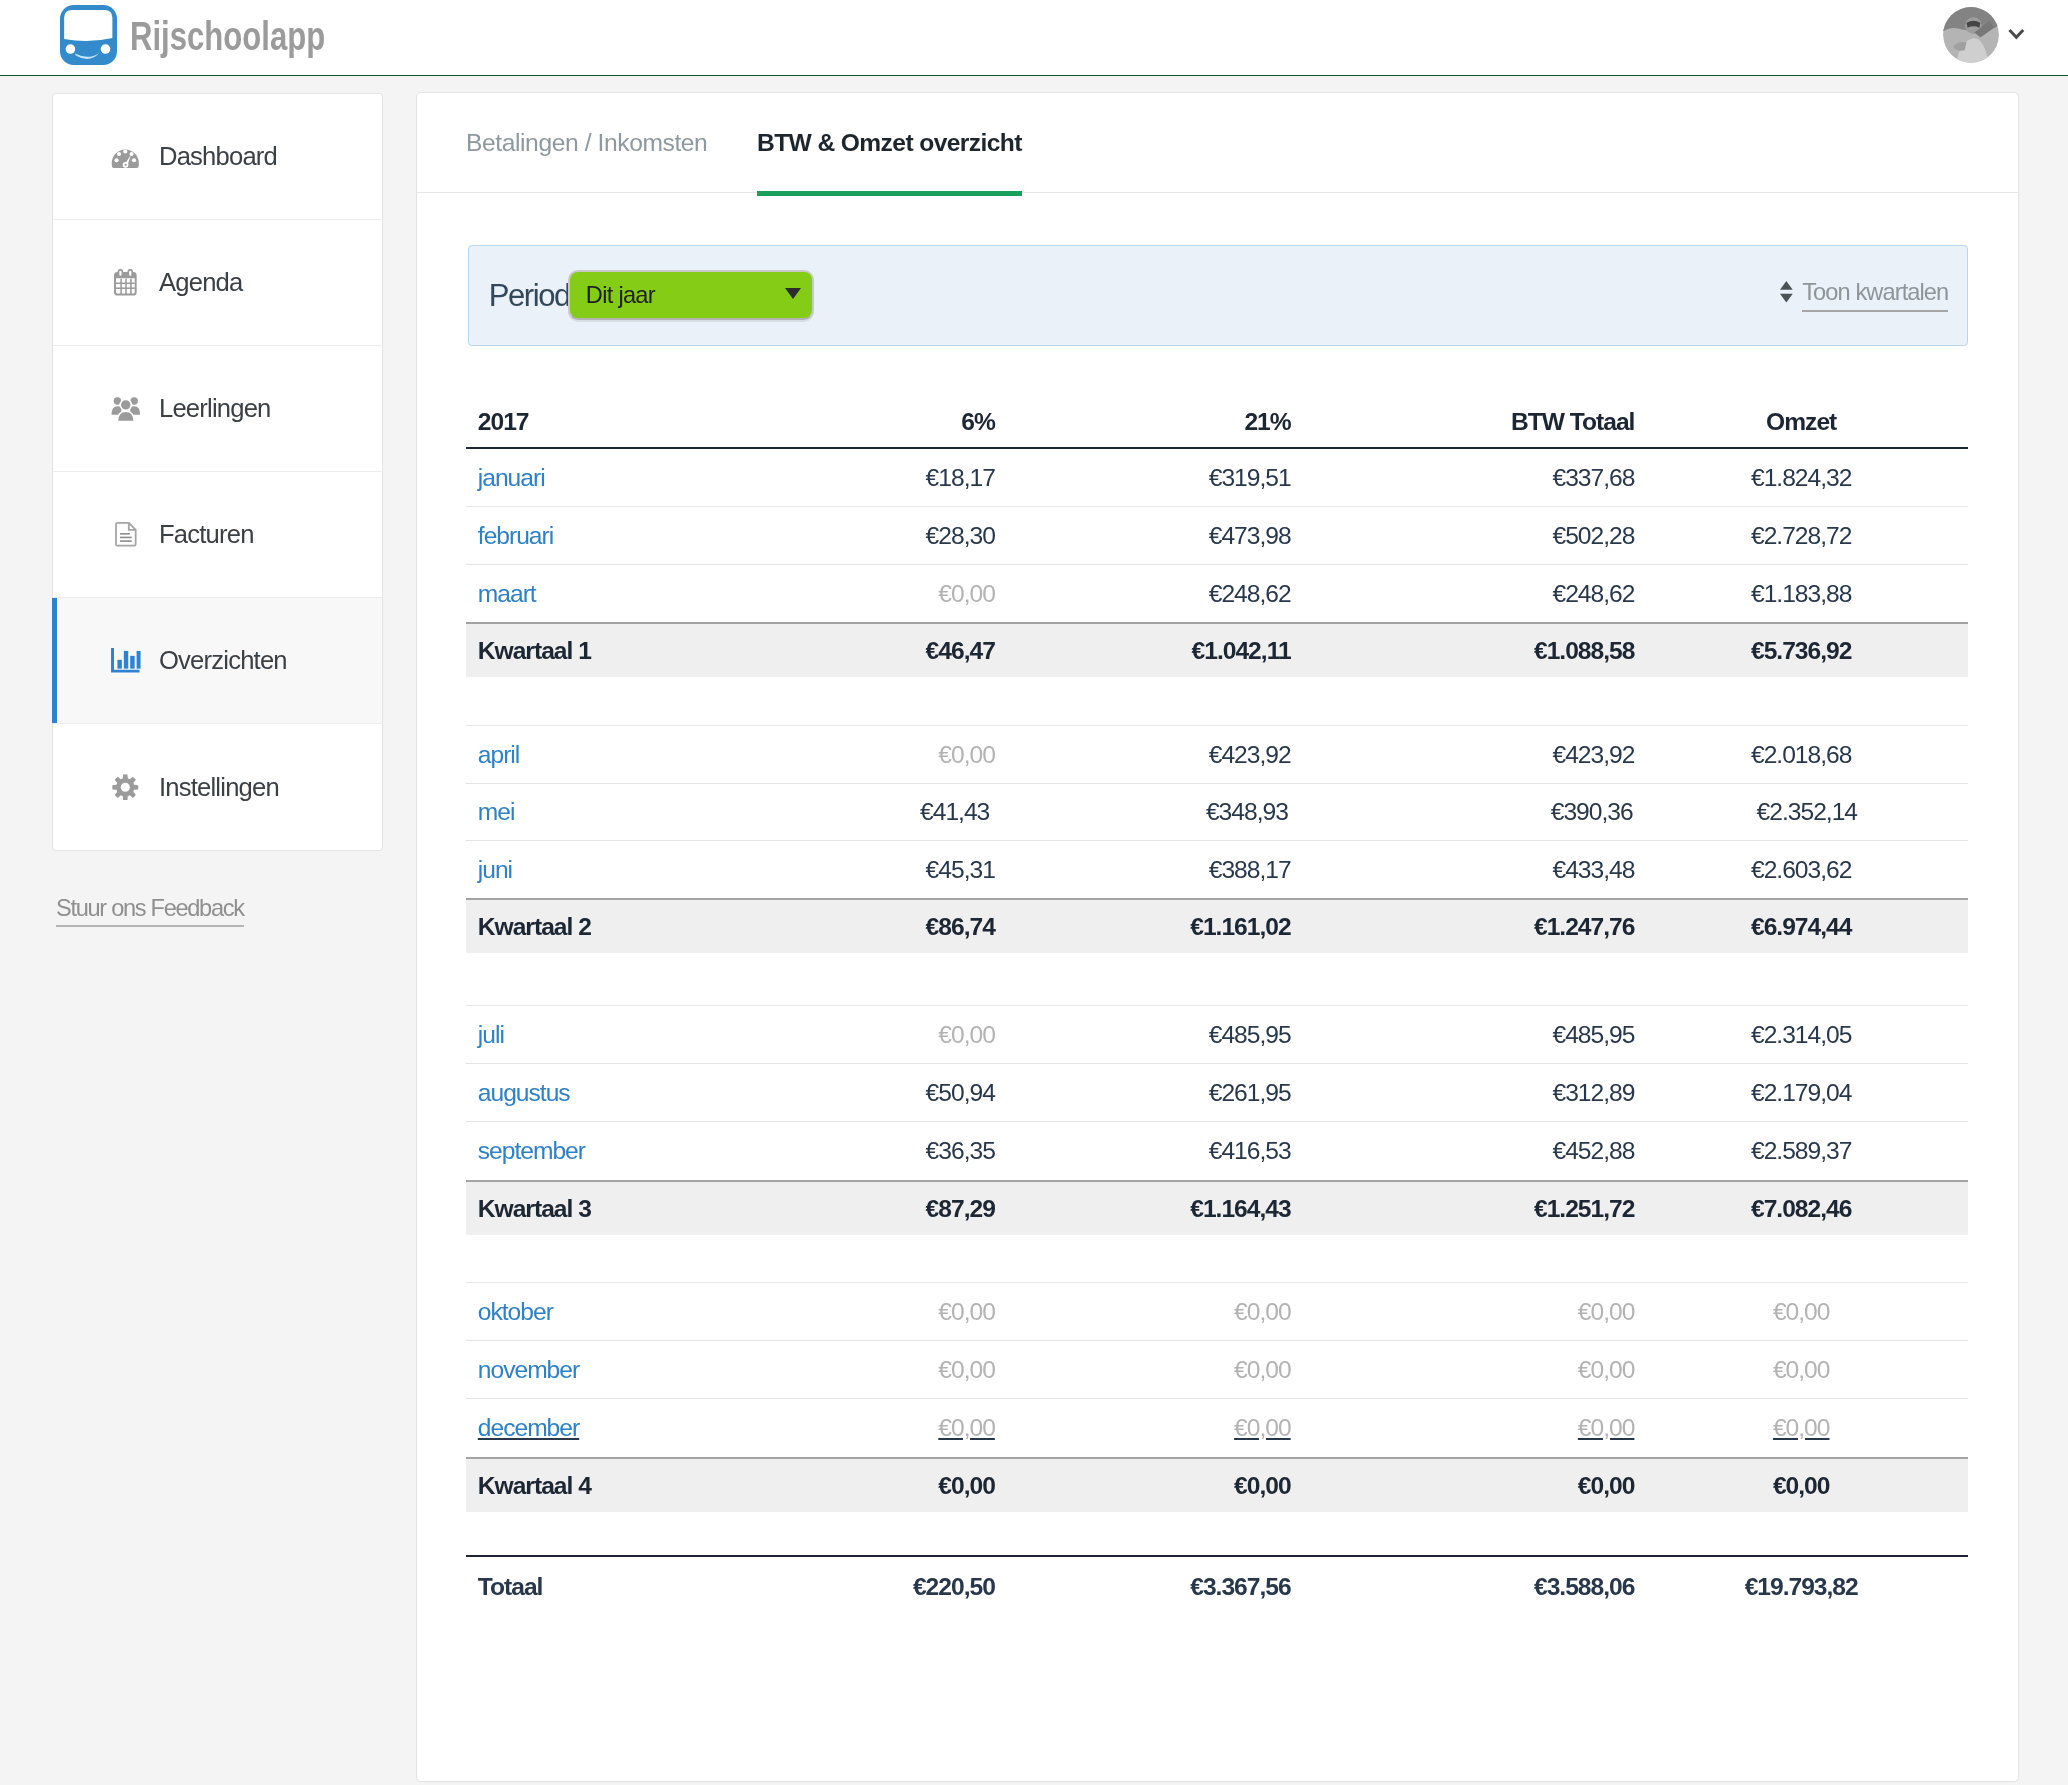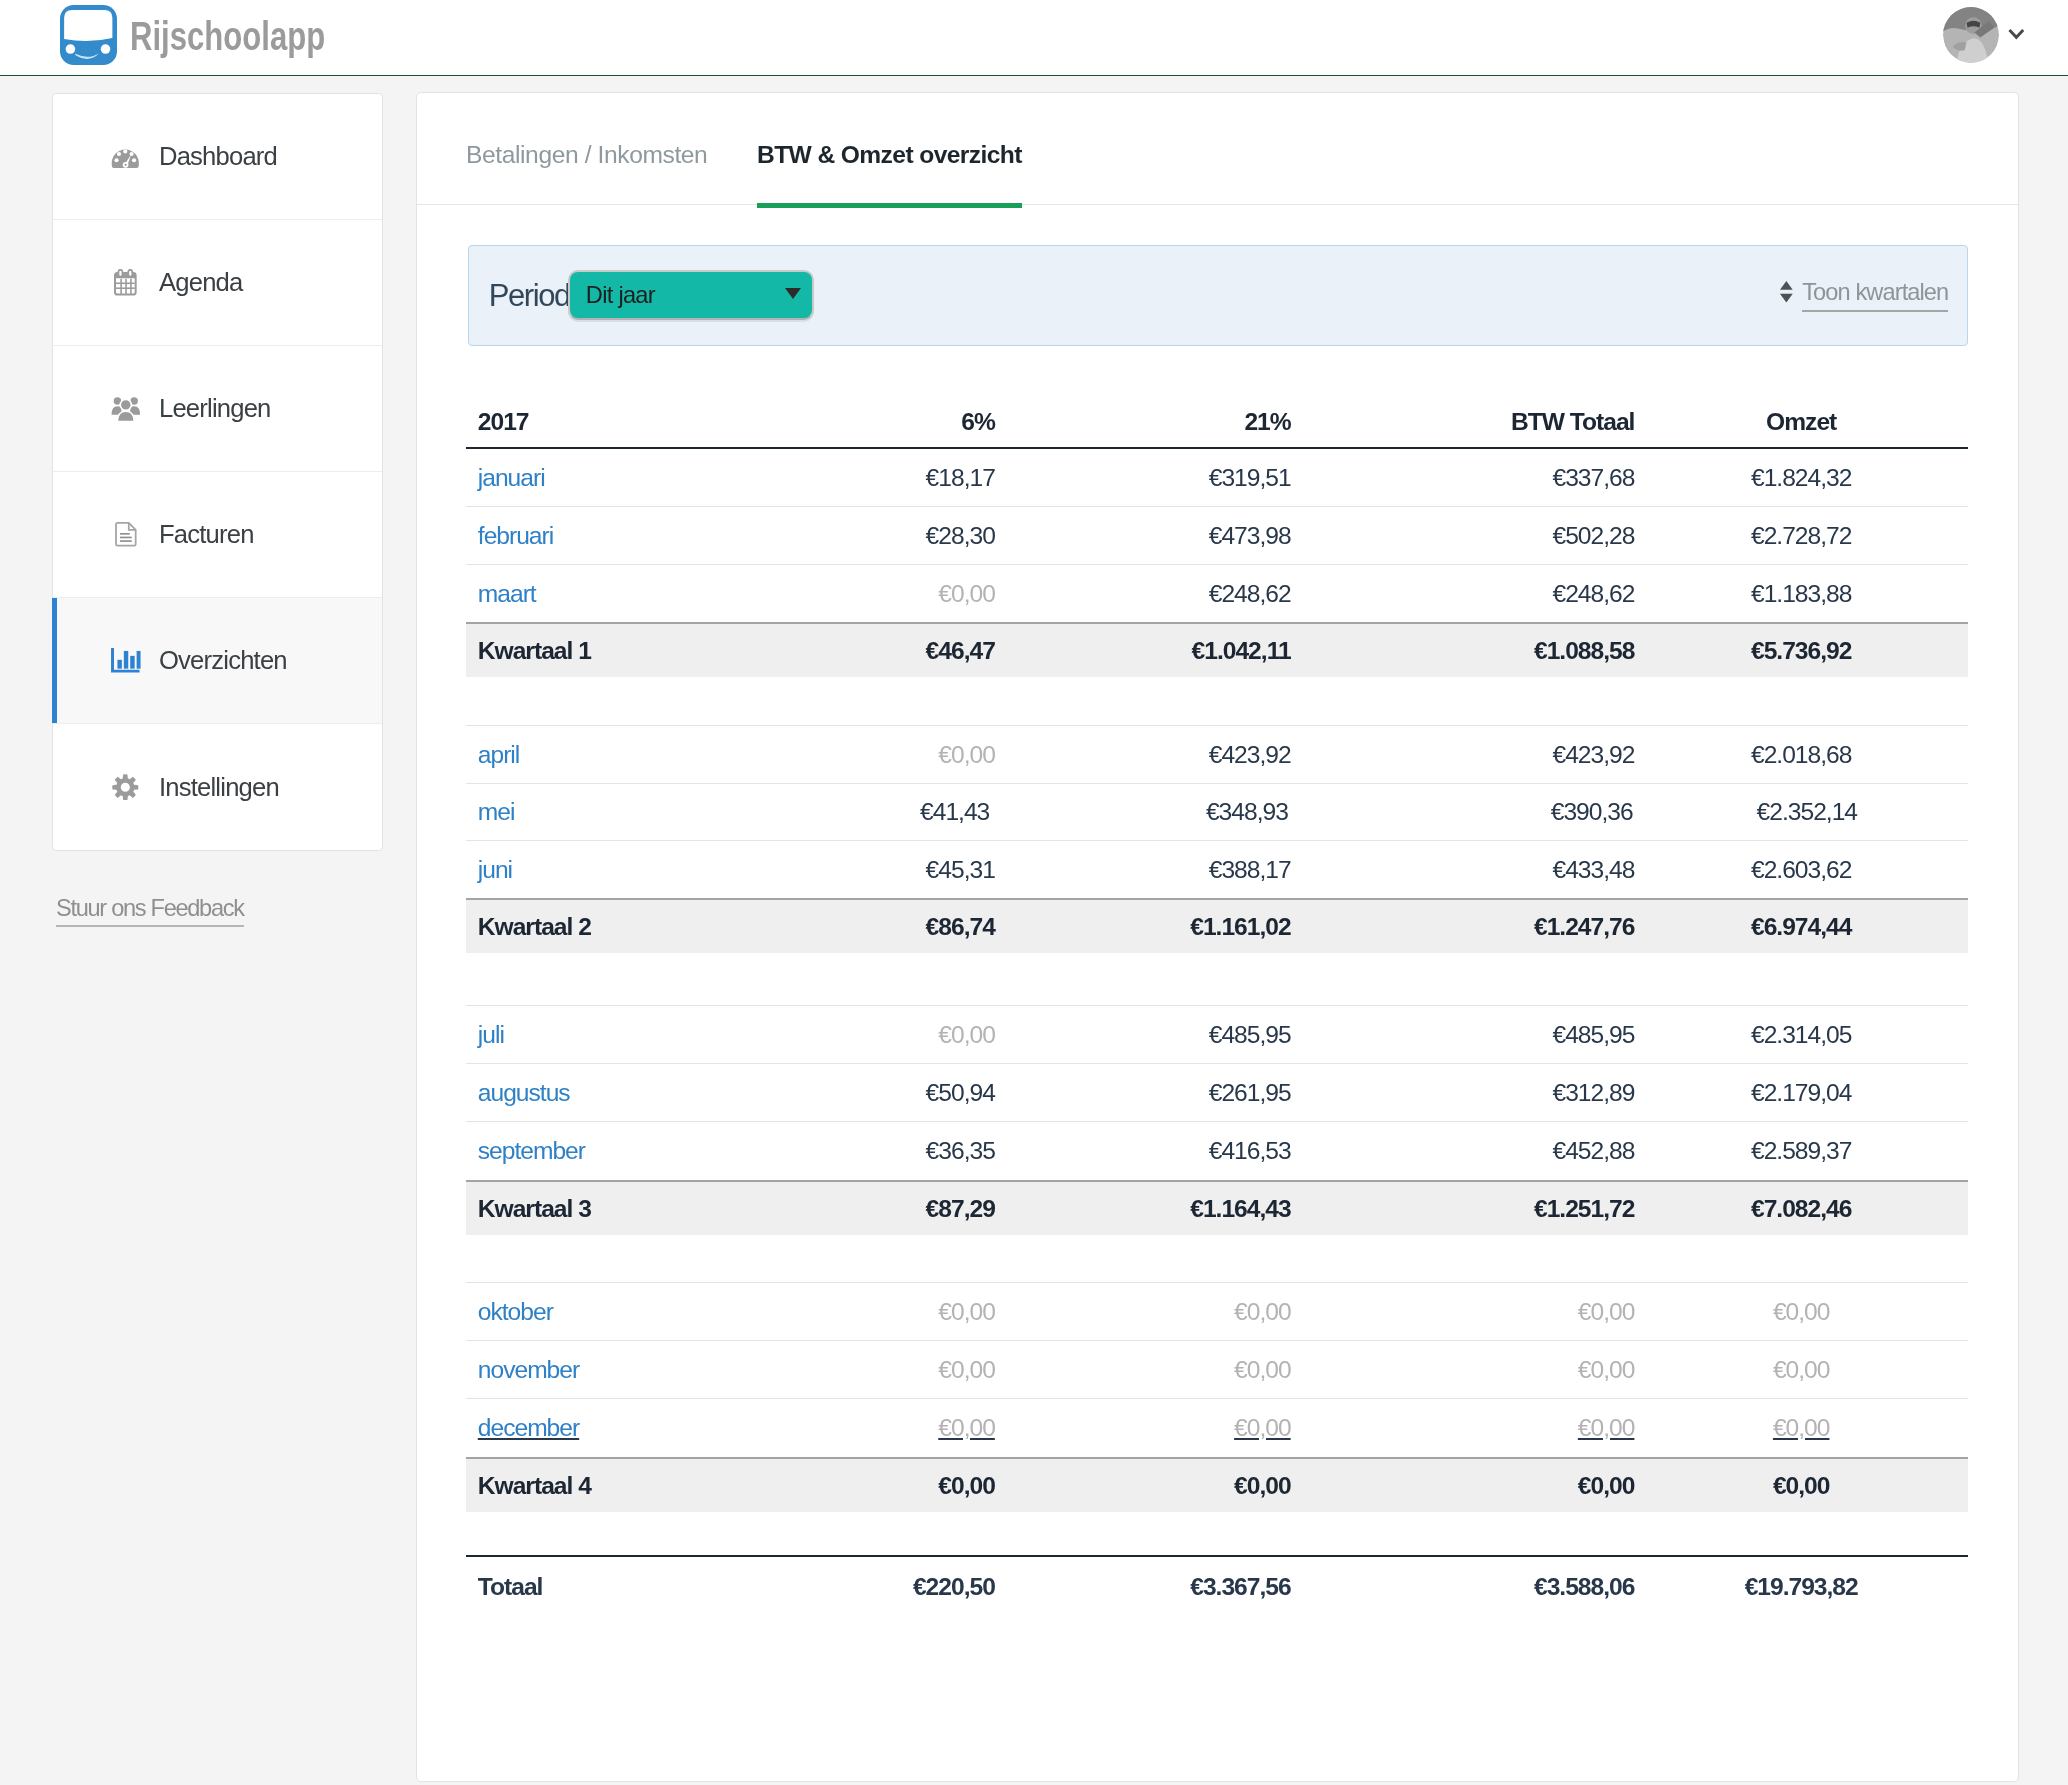--- a/index.html
+++ b/index.html
@@ -18,29 +18,29 @@
 .sitem { position:relative; height:126px; border-bottom:1px solid #ededed; display:flex; align-items:center; }
 .sitem:last-child { border-bottom:none; }
 .sitem .sicon { position:absolute; left:57px; width:31.5px; display:flex; justify-content:center; }
 .sitem .stext { position:absolute; left:106px; font-size:25.6px; letter-spacing:-0.8px; color:#3b4045; }
 .sitem.active { background:#f8f8f8; }
 .sitem.active:before { content:""; position:absolute; left:-1px; top:0; width:4.9px; height:100%; background:#2e82d2; }
 .feedback { position:absolute; left:56px; top:871px; font-size:23.6px; letter-spacing:-1.3px; color:#8f8f8f; border-bottom:2px solid #b5b5b5; padding-bottom:3px;margin-top:24px; }
 
 
 .card { position:absolute; left:416px; top:92px; width:1603px; height:1690px; background:#fff; border:1px solid #e3e3e3; border-radius:4.9px; }
-.tabs { position:absolute; left:0; top:12px; width:100%; height:100px; border-bottom:1px solid #e6e6e6; }
+.tabs { position:absolute; left:0; top:0; width:100%; height:100px; border-bottom:1px solid #e6e6e6; }
 .tab1 { position:absolute; left:49px; top:0; height:100px; line-height:100px; font-size:24.6px; letter-spacing:-0.4px; color:#8d999e; }
 .tab2 { position:absolute; left:340px; top:0; height:100px; line-height:100px; font-size:24.6px; letter-spacing:-0.6px; font-weight:bold; color:#1d262c; }
 .tab2:after { content:""; position:absolute; left:0; bottom:-3px; width:100%; height:4.9px; background:#18a05a; }
 
 
 .filter { position:absolute; left:51px; top:152px; width:1500px; height:101px; background:#eaf1f8; border:1px solid #b9d6ea; border-radius:3.9px; }
 .periode { position:absolute; left:19.7px; top:0; height:99px; line-height:99px; font-size:31px; letter-spacing:-1.4px; color:#33475a; }
-.select { position:absolute; left:99px; top:23.6px; width:246px; height:50px; background:#14b8a6; border:2px solid #c9c9c9; border-bottom-color:#b3b3b3; border-radius:9.9px; box-shadow:0 2px 0 rgba(0,0,0,0.08); }
+.select { position:absolute; left:99px; top:23.6px; width:246px; height:50px; background:#84cc16; border:2px solid #c9c9c9; border-bottom-color:#b3b3b3; border-radius:9.9px; box-shadow:0 2px 0 rgba(0,0,0,0.08); }
 .select .sval { position:absolute; left:15.8px; top:0; height:46px; line-height:46px; font-size:23.6px; letter-spacing:-0.7px; color:#1f1f1f; }
 .select .caret { position:absolute; right:10.8px; top:16.7px; width:0; height:0; border-left:8.9px solid transparent; border-right:8.9px solid transparent; border-top:11.8px solid #2b2b2b; }
 .toonk { position:absolute; right:18.7px; top:0; height:99px; display:flex; align-items:center; }
 .toonk .sorticon { margin-right:7.9px; position:relative; top:-2px; }
 .toonk .ttext { font-size:23.6px; letter-spacing:-0.9px; color:#8f9499; border-bottom:2px solid #a5a5a5; padding-bottom:3.9px; }
 
 
 .tbl { position:absolute; left:49px; top:299px; width:1502px; font-size:24.6px; letter-spacing:-1px; color:#28384a; }
 .trow { display:flex; align-items:center; }
 .c1 { width:343px; padding-left:11.8px; }

